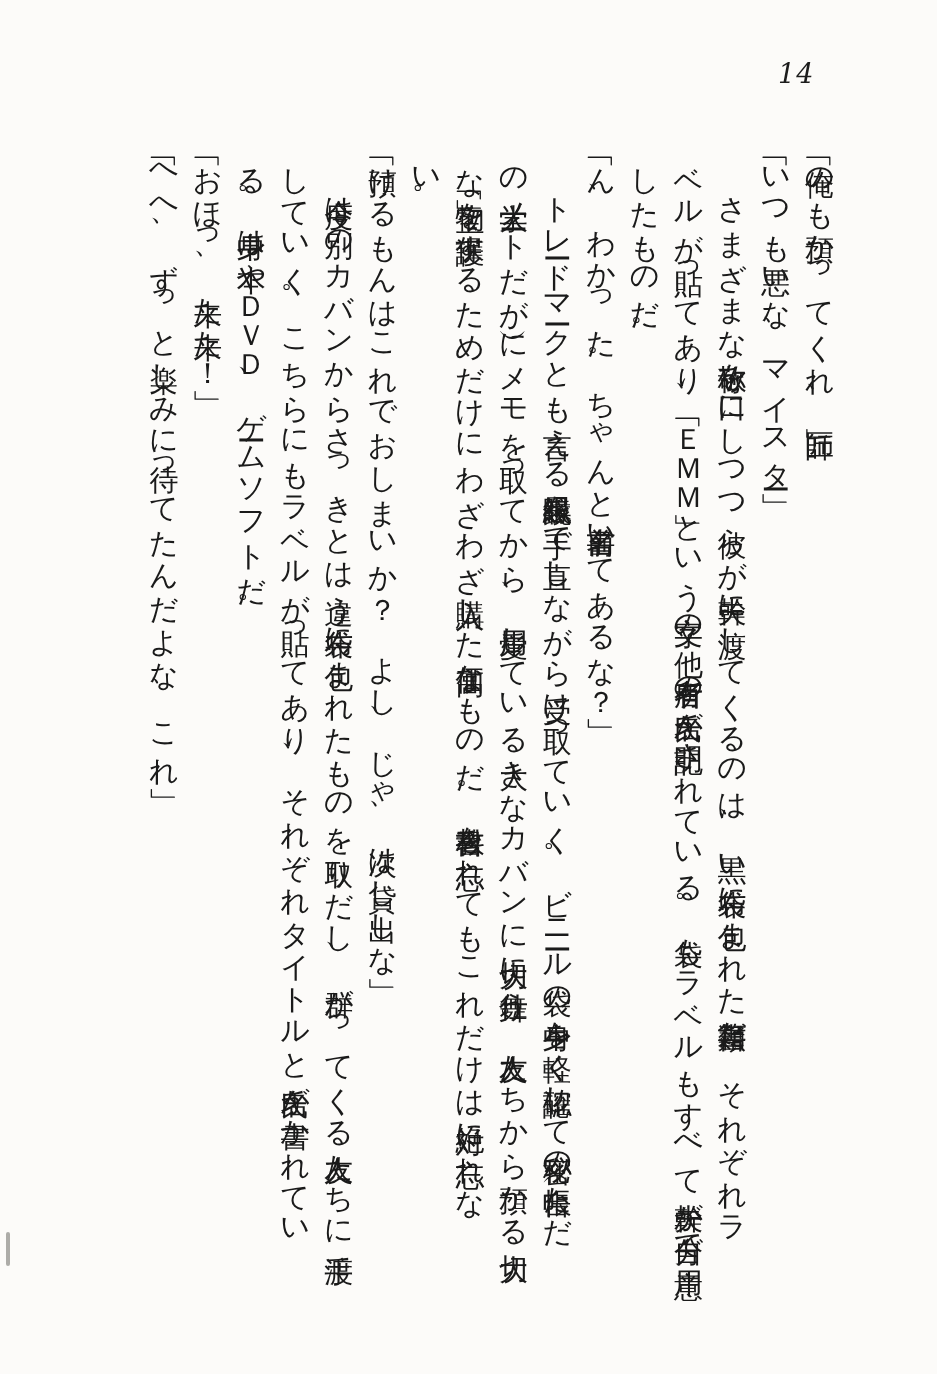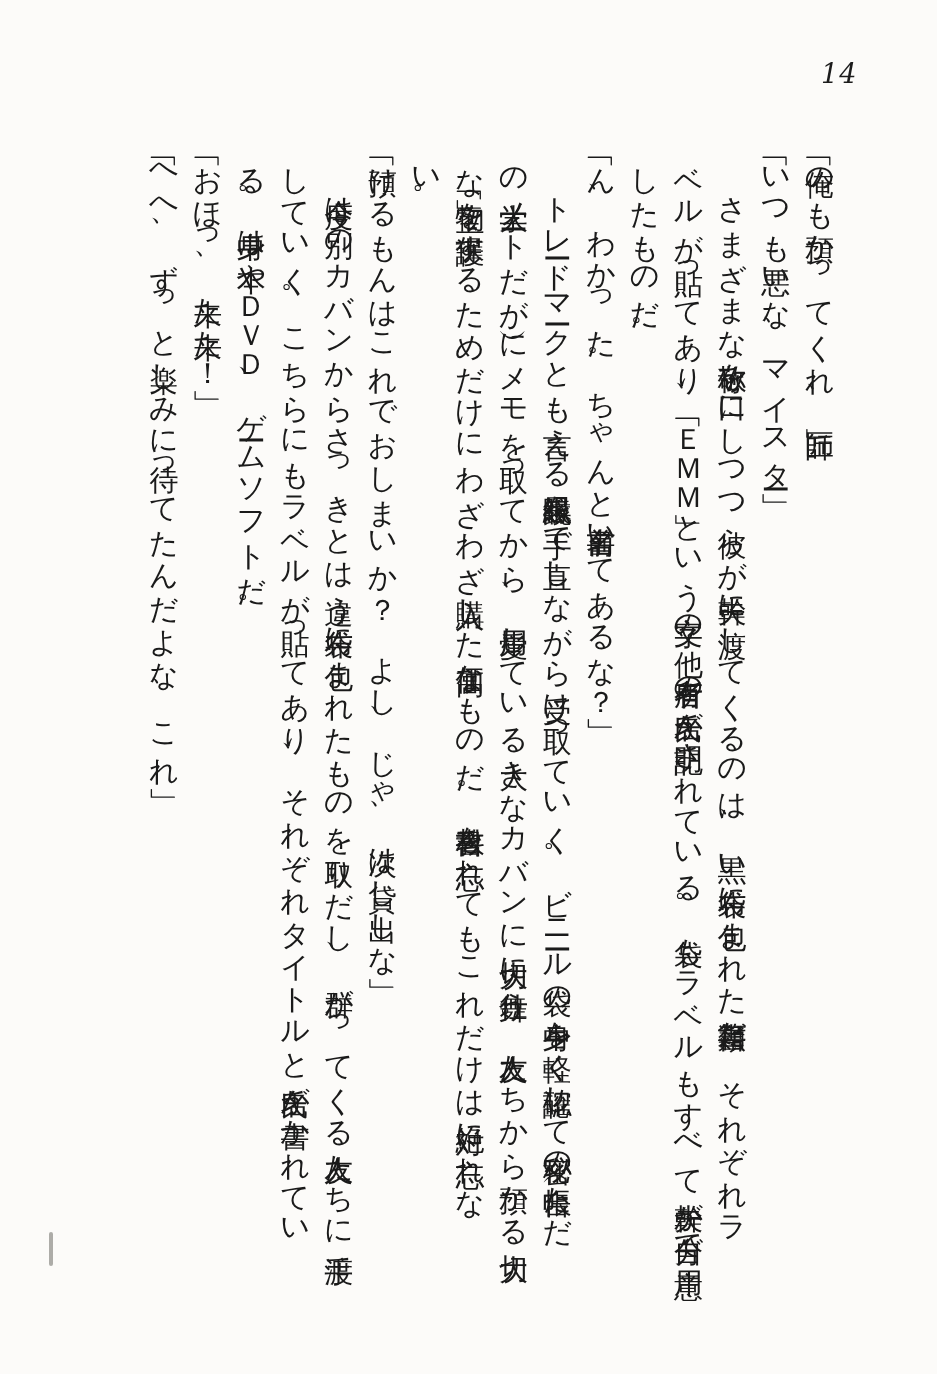--- a/index.html
+++ b/index.html
@@ -10,21 +10,20 @@
     width: 937px;
     height: 1374px;
     position: relative;
     background: #fcfbf9;
     overflow: hidden;
   }
   .page {
     position: absolute;
     inset: 0;
     background: #fcfbf9;
-    margin-left: 43px;
   }
   .page-number {
     position: absolute;
     top: 58px;
     left: 778px;
     font-family: "DejaVu Serif", "Liberation Serif", serif;
     font-style: italic;
     font-size: 27px;
     color: #1c1c1c;
     letter-spacing: 1px;

